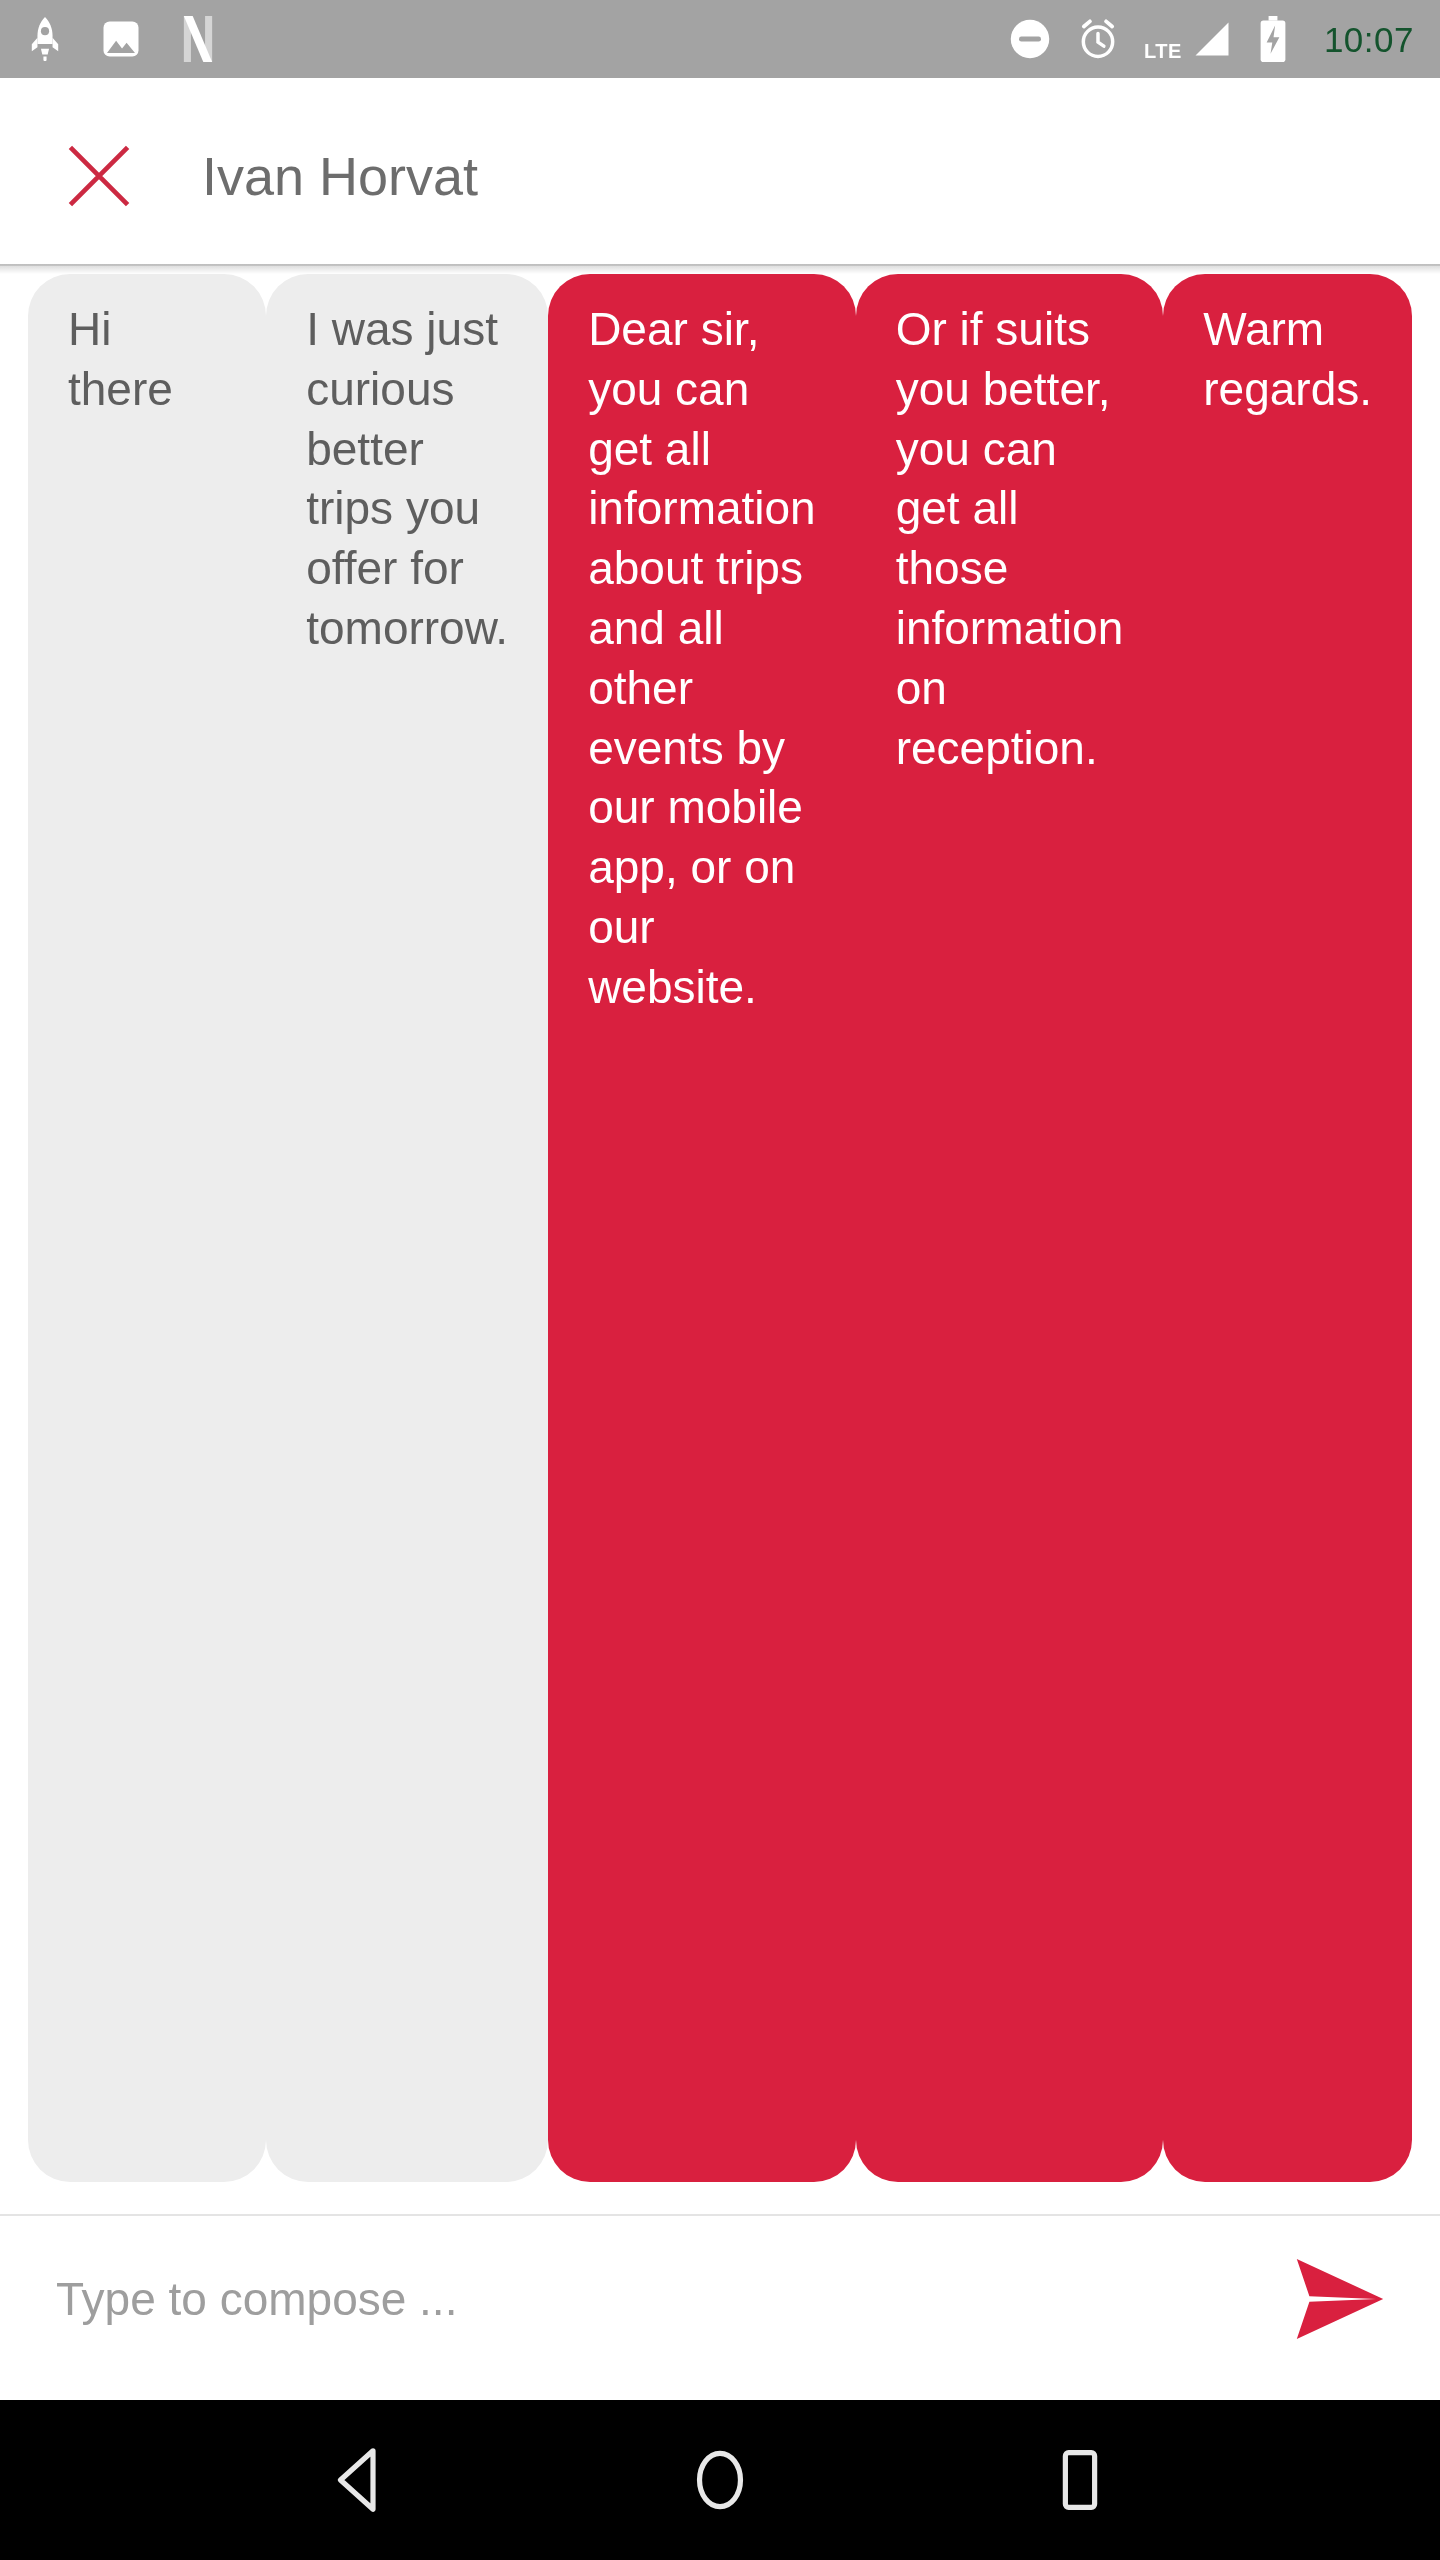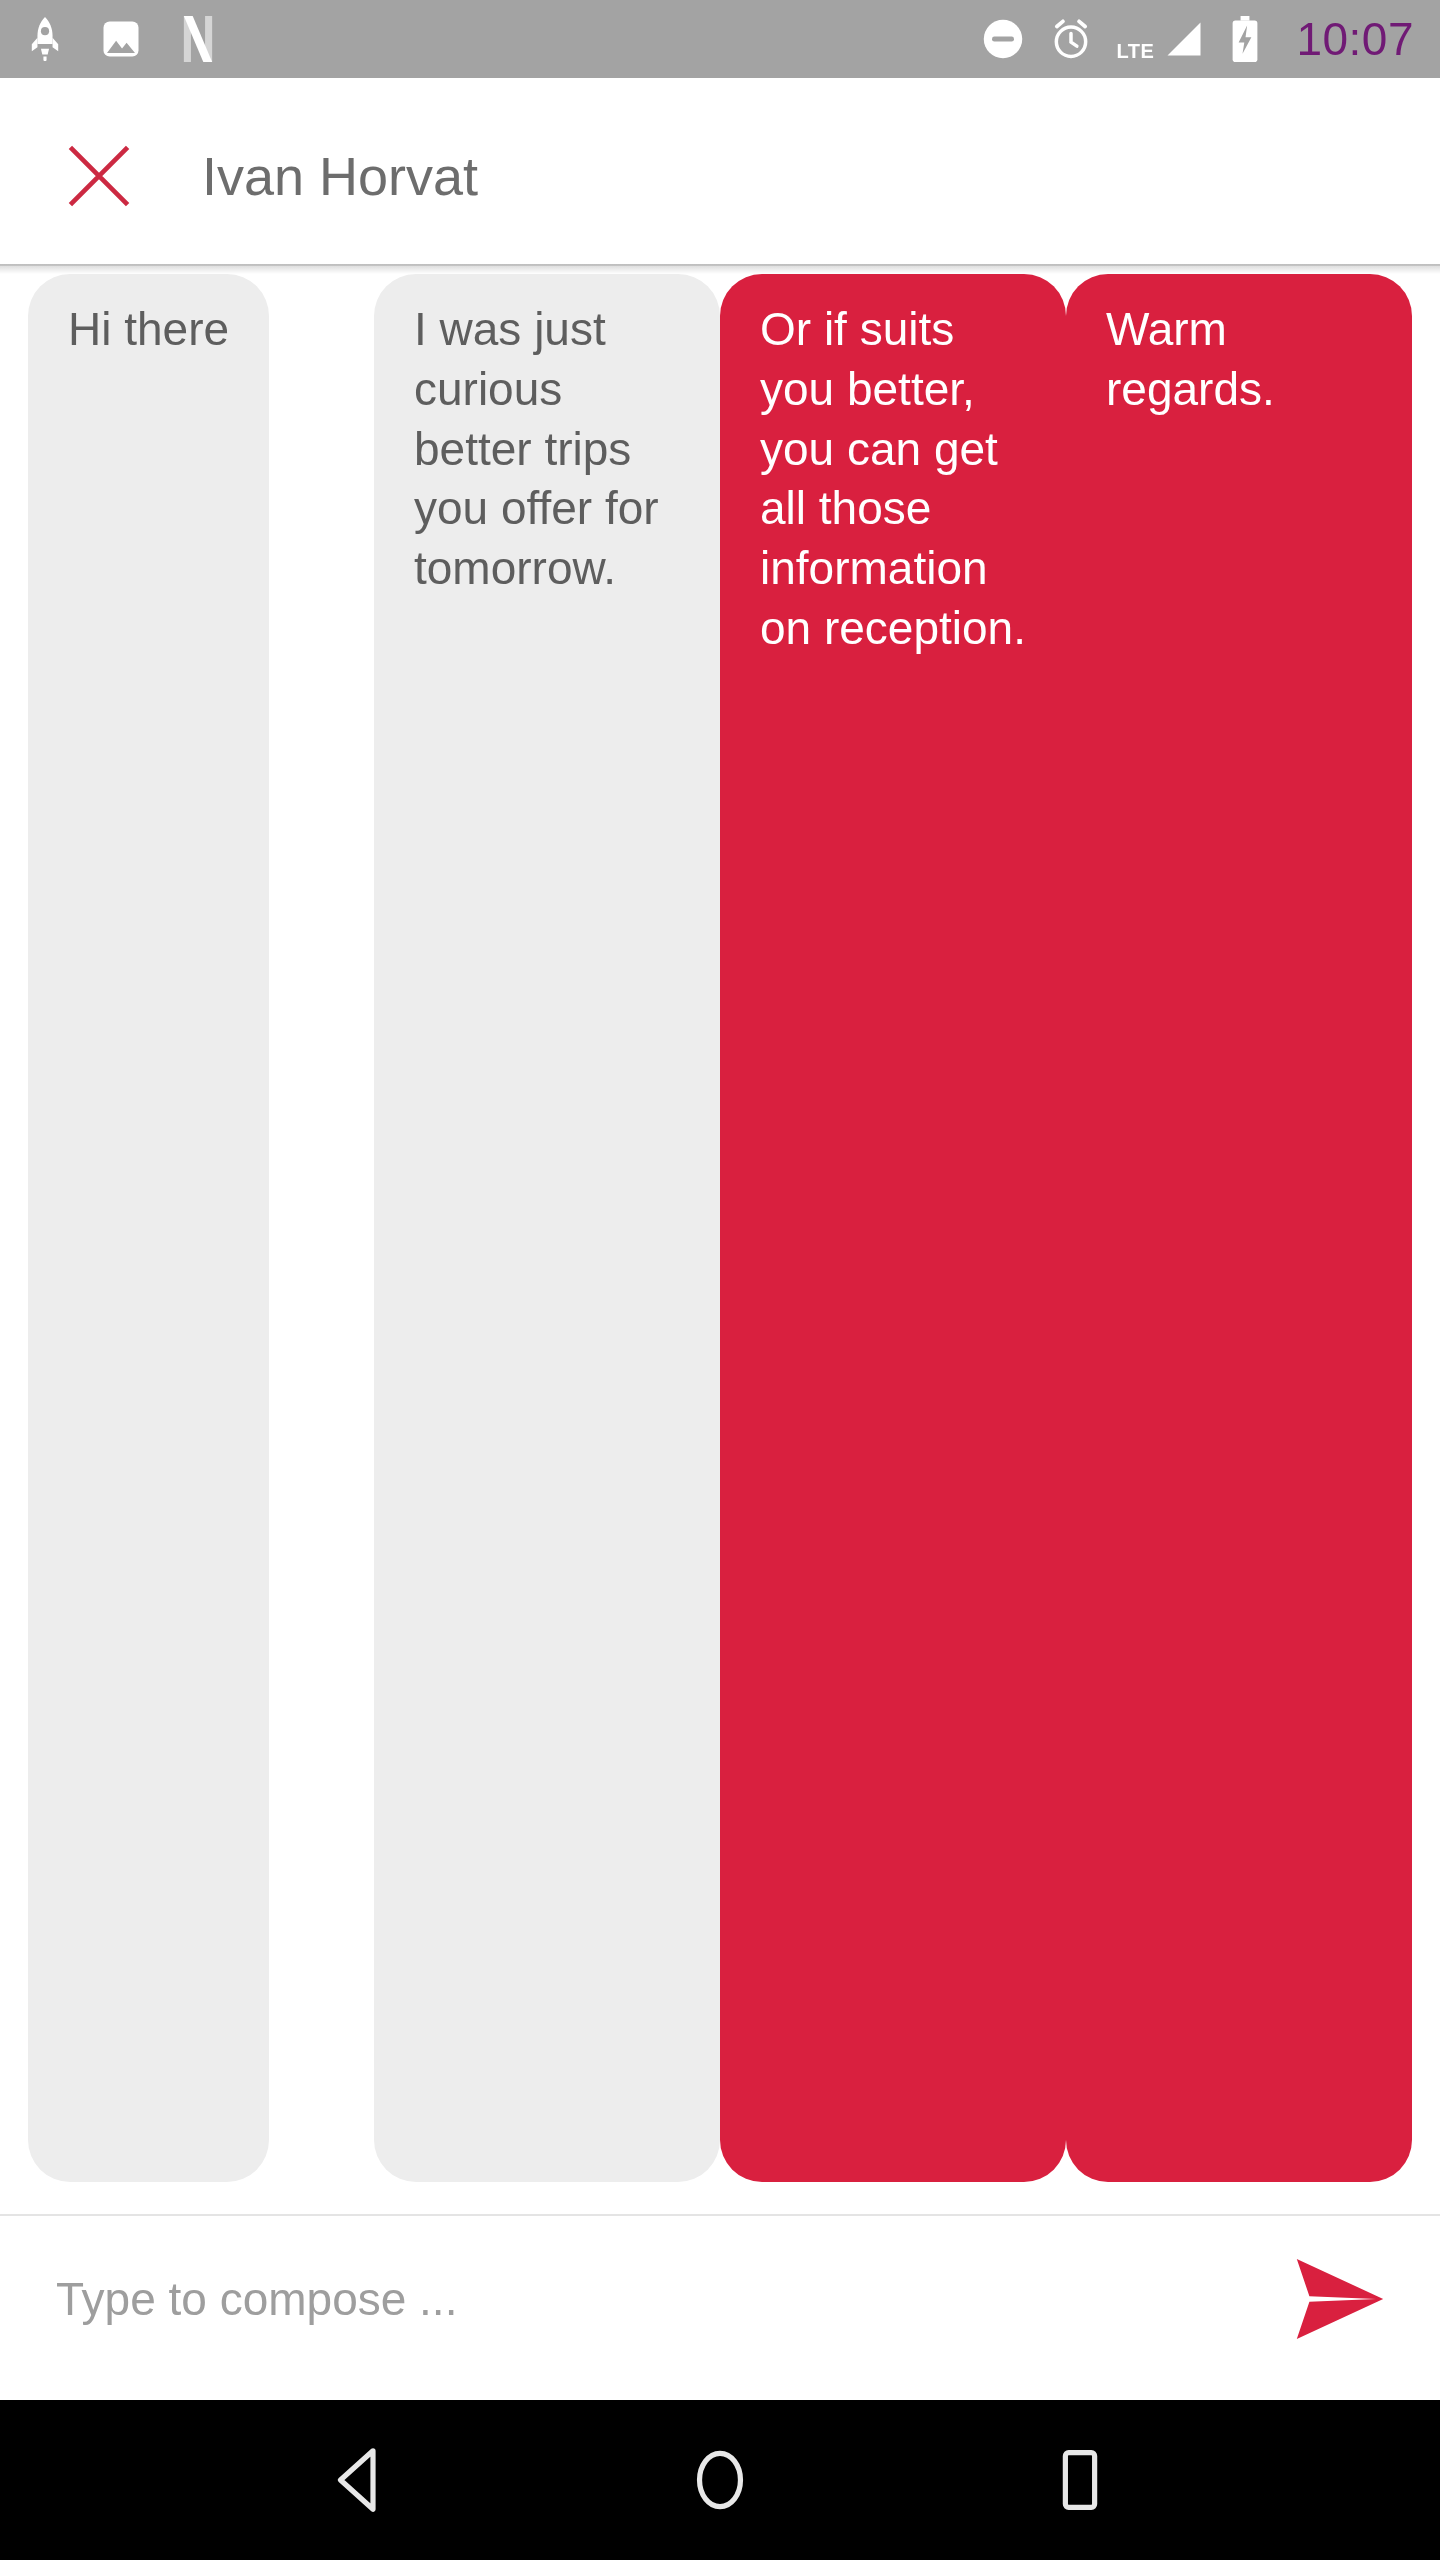--- a/index.html
+++ b/index.html
@@ -21,21 +21,21 @@
     height:78px; flex:0 0 78px;
     background:#a3a3a3;
     display:flex; align-items:center;
     padding:0 26px 0 26px;
     color:#ffffff;
   }
   .status-left { display:flex; align-items:center; gap:36px; }
   .status-right { margin-left:auto; display:flex; align-items:center; gap:24px; }
   .sb-icon { display:flex; align-items:center; justify-content:center; }
   .status-time {
-    font-size:46px; letter-spacing:0.5px; color:#701a75;
+    font-size:35px; letter-spacing:0.5px; color:#14532d;
     font-weight:400; margin-left:12px; line-height:1;
   }
   .lte-label {
     font-size:20px; font-weight:700; color:#fff;
     letter-spacing:0.5px; line-height:1;
   }
   .lte-group { display:flex; align-items:flex-end; gap:8px; }
 
   
   .app-bar {
@@ -202,20 +202,23 @@
   </div>
 
   <div class="messages">
     <div class="row in">
       <div class="bubble in">Hi there</div>
     </div>
     <div class="row in">
       <div class="bubble in wide">I was just curious better trips you offer for tomorrow.</div>
     </div>
     <div class="row out">
+      <div class="bubble out wide">Dear sir, you can get all information about trips and all other events by our mobile app, or on our website.</div>
+    </div>
+    <div class="row out">
       <div class="bubble out wide">Or if suits you better, you can get all those information on reception.</div>
     </div>
     <div class="row out">
       <div class="bubble out">Warm regards.</div>
     </div>
   </div>
 
   <div class="composer">
     <input class="compose-input" type="text" placeholder="Type to compose ..." style="">
     <div class="send-btn">

